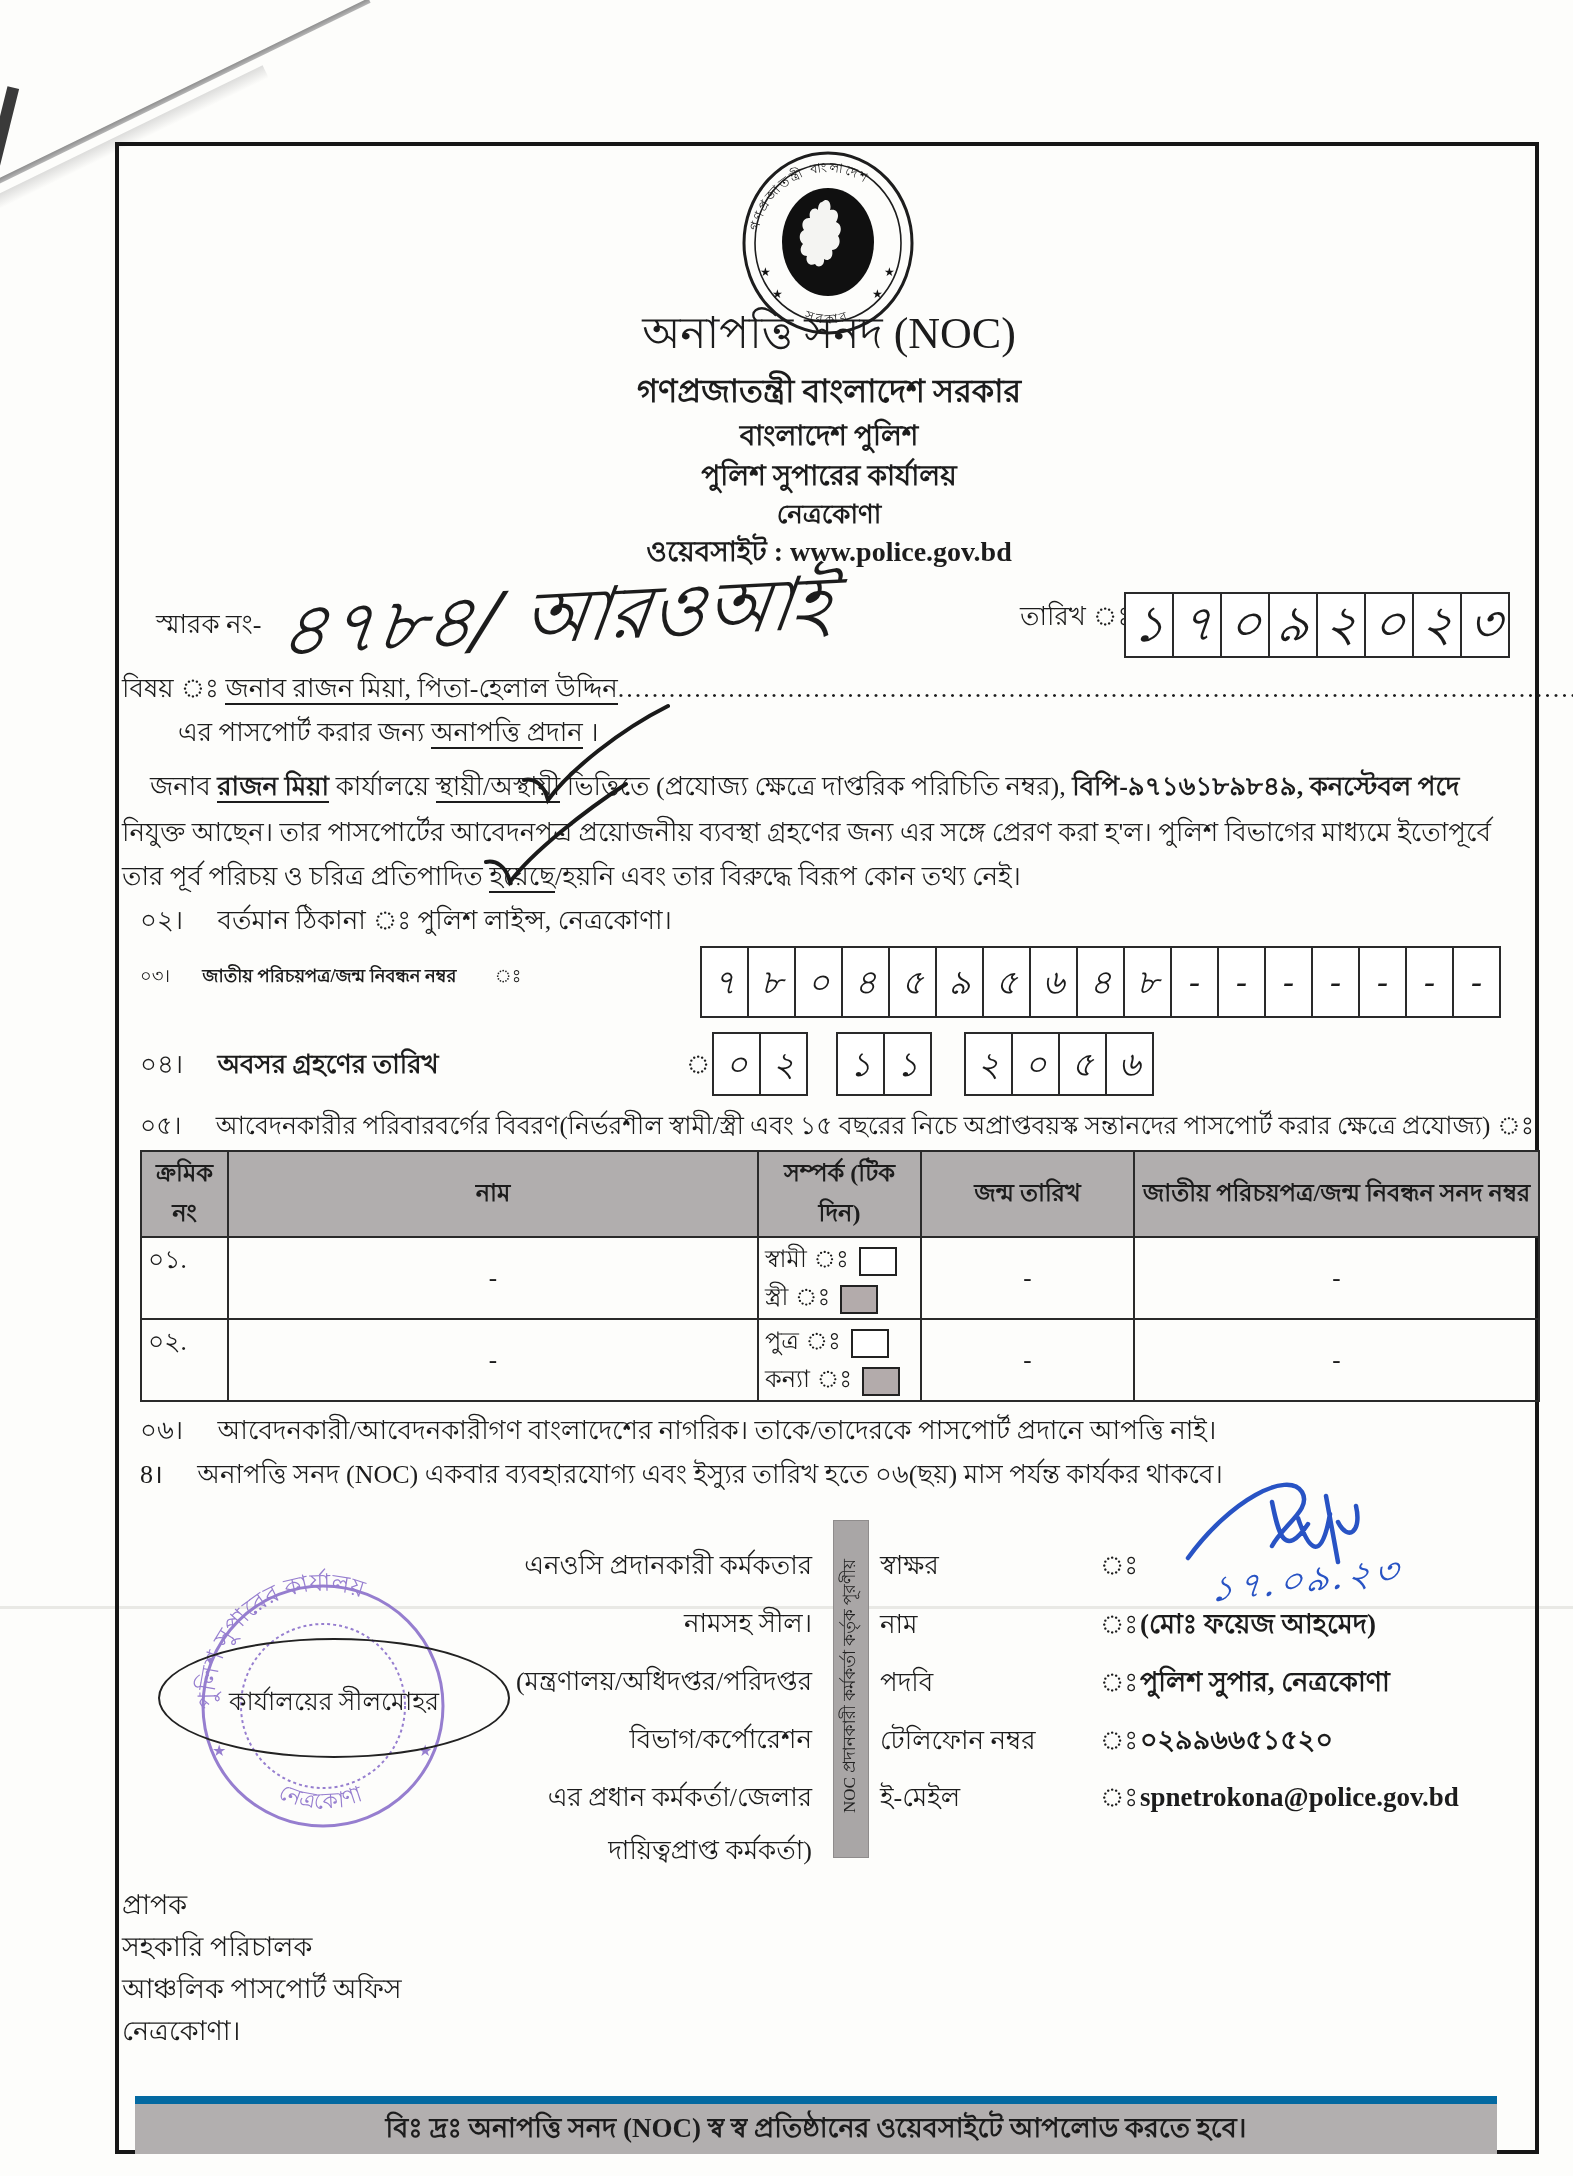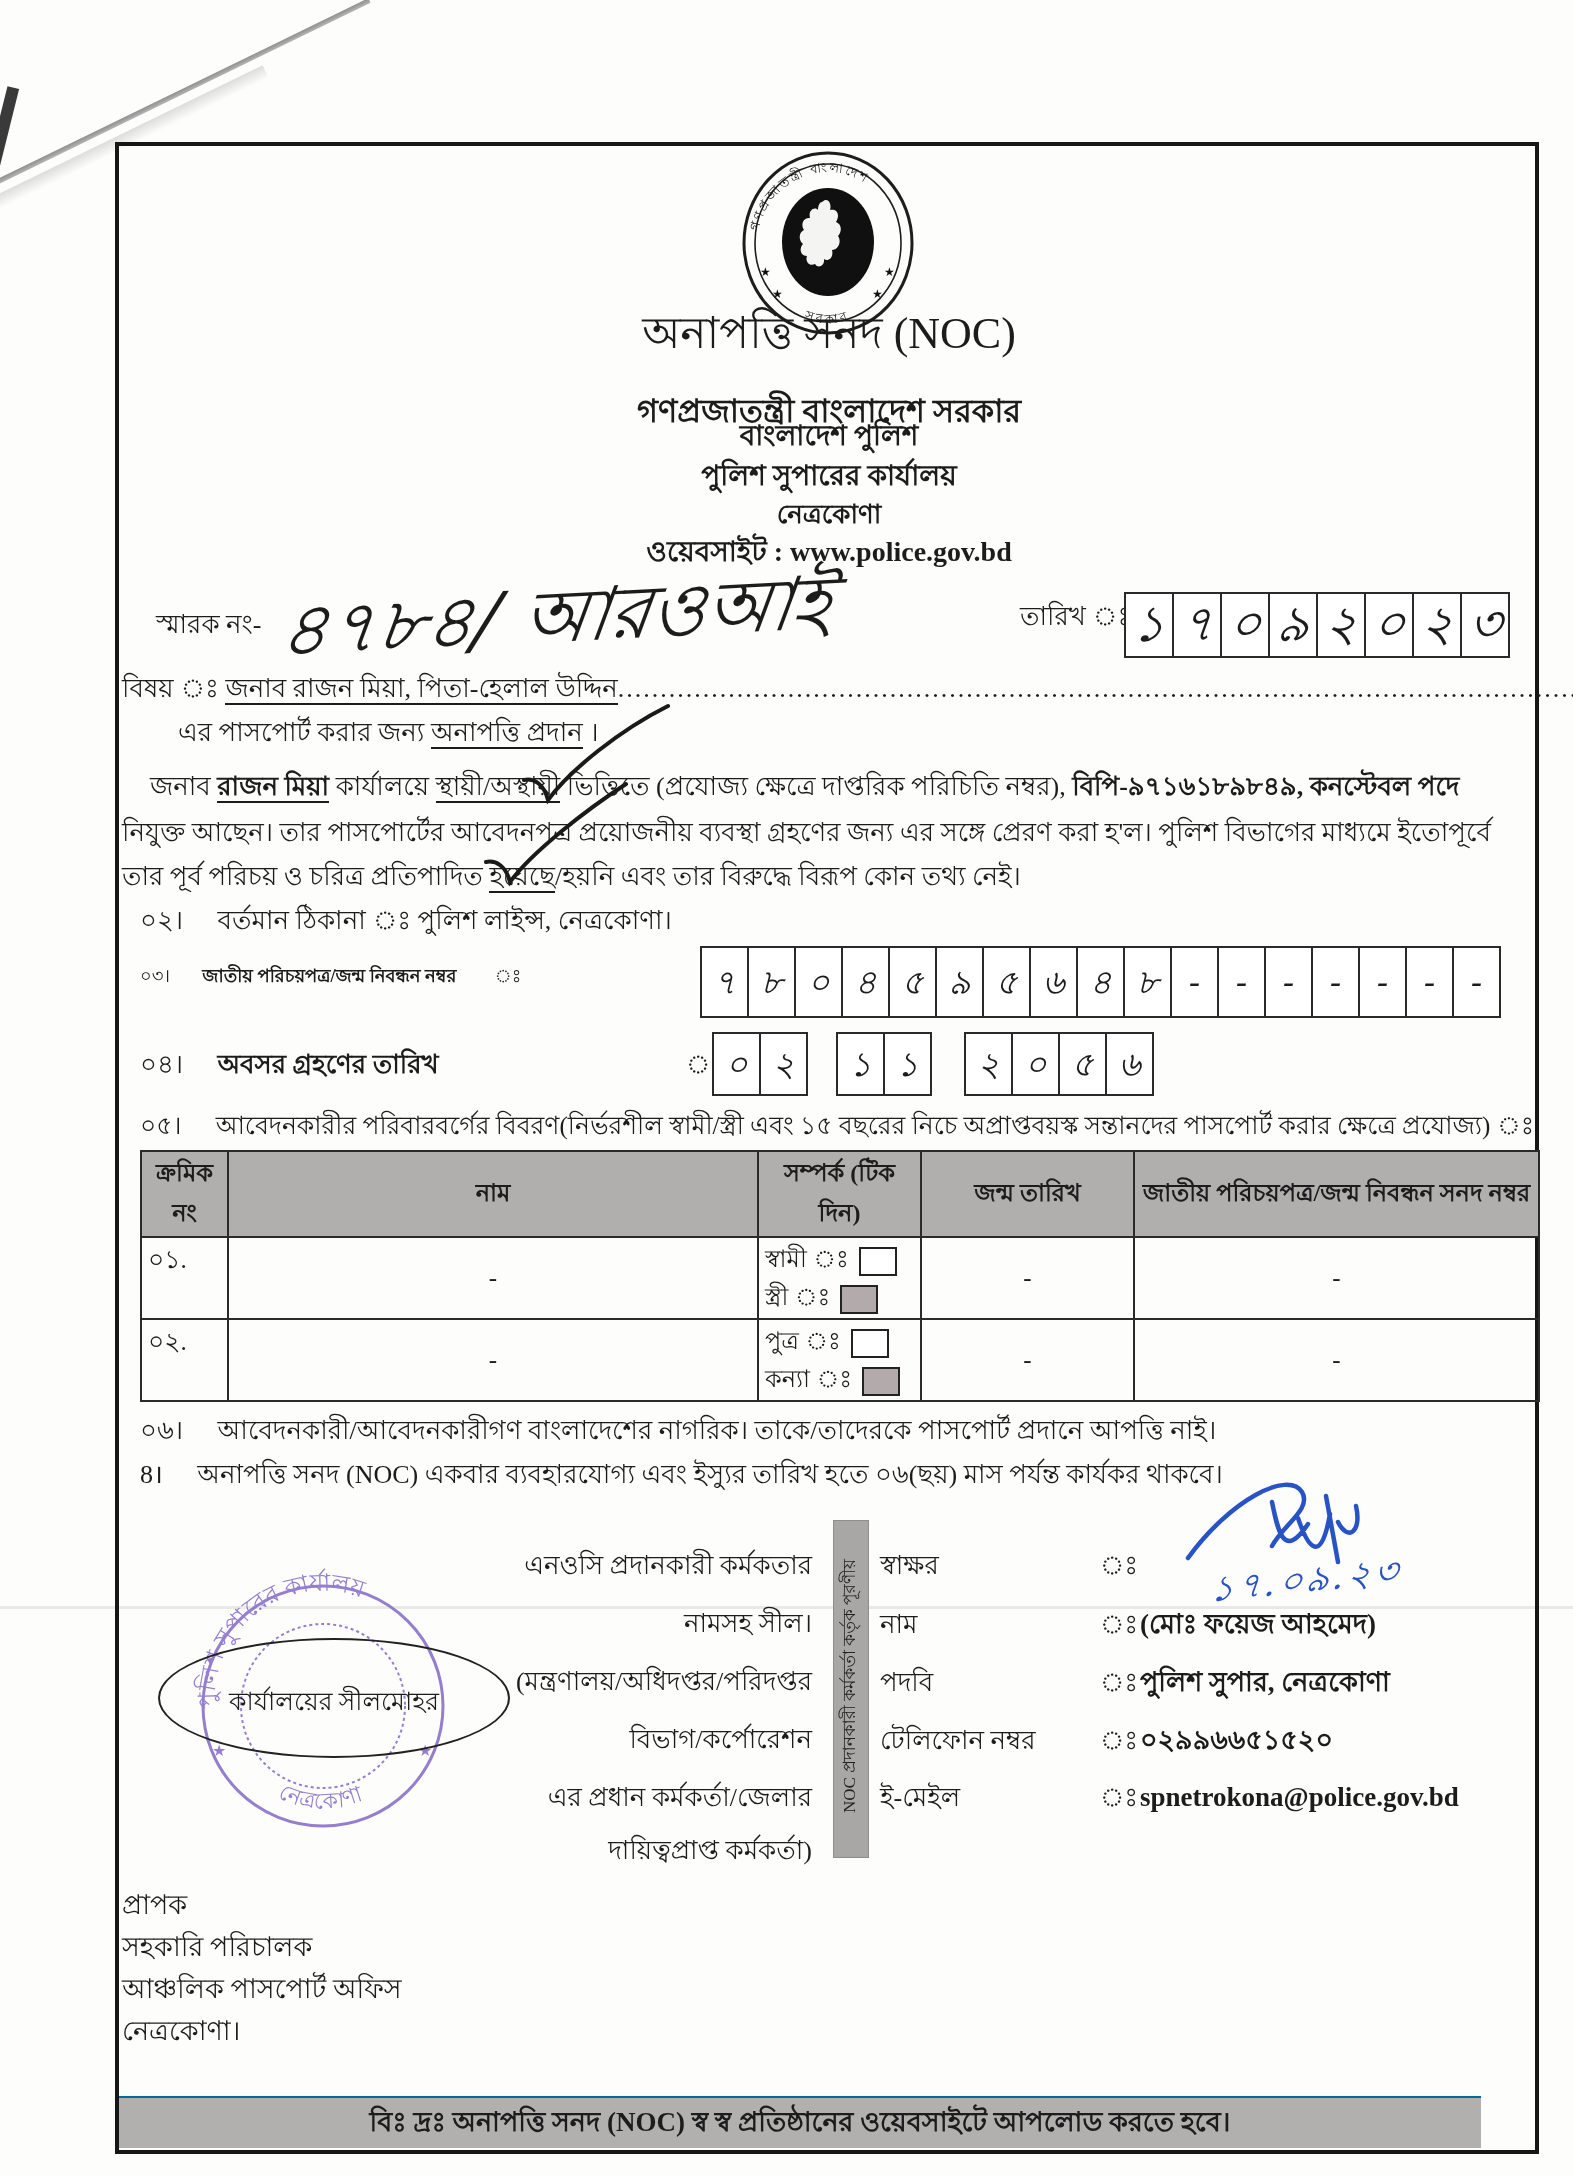--- a/index.html
+++ b/index.html
@@ -24,21 +24,21 @@
   .cb.gray{background:#b3abab;}
   .relline{text-align:left;font-size:24px;line-height:38px;white-space:nowrap;}
   .sigrow{position:absolute;left:880px;width:640px;height:40px;}
   .sigrow .lab{display:inline-block;width:220px;font-size:26px;}
   .sigrow .col{display:inline-block;width:40px;font-size:26px;}
   .sigrow .val{display:inline-block;font-size:27px;font-weight:bold;}
   .leftline{position:absolute;left:360px;width:452px;text-align:right;font-size:26px;white-space:nowrap;}
   .vbar{left:833px;top:1520px;width:34px;height:336px;background:#a9a6a6;border:1px solid #8f8c8c;}
   .vbar div{writing-mode:vertical-rl;transform:rotate(180deg);font-size:17px;line-height:32px;height:330px;text-align:center;color:#222;}
   .crease{background:linear-gradient(to bottom,#8f8f8f,#b5b5b5);}
-  .footerbar{left:119px;top:2096px;width:1362px;height:50px;background:#b2afaf;border-top:2px solid #0369a1;}
+  .footerbar{left:135px;top:2096px;width:1362px;height:50px;background:#b2afaf;border-top:8px solid #0369a1;}
   .footerbar div{font-size:27px;font-weight:bold;text-align:center;line-height:48px;}
   svg text{font-family:"Liberation Serif","DejaVu Serif",serif;}
 </style>
 </head>
 <body>
 
 <div class="page">
 
   <div class="abs crease" style="left:-8px;top:182px;width:420px;height:5px;transform:rotate(-26deg);transform-origin:left center;"></div>
   <div class="abs" style="left:-4px;top:196px;width:300px;height:14px;background:linear-gradient(to bottom,rgba(160,160,160,.35),rgba(255,255,255,0));transform:rotate(-26deg);transform-origin:left center;"></div>
@@ -62,21 +62,21 @@
         <textPath href="#arcBot" startOffset="22%">সরকার</textPath>
       </text>
       <text x="20" y="126" font-size="12" fill="#111">★</text>
       <text x="144" y="126" font-size="12" fill="#111">★</text>
       <text x="32" y="148" font-size="12" fill="#111">★</text>
       <text x="132" y="148" font-size="12" fill="#111">★</text>
     </svg>
   </div>
 
   <div class="abs c nw" style="left:414px;top:300px;width:830px;font-size:44px;">অনাপত্তি সনদ (NOC)</div>
-  <div class="abs c nw b" style="left:414px;top:366px;width:830px;font-size:32px;margin-top:20px;">গণপ্রজাতন্ত্রী বাংলাদেশ সরকার</div>
+  <div class="abs c nw b" style="left:414px;top:366px;width:830px;font-size:32px;">গণপ্রজাতন্ত্রী বাংলাদেশ সরকার</div>
   <div class="abs c nw b" style="left:414px;top:414px;width:830px;font-size:28px;">বাংলাদেশ পুলিশ</div>
   <div class="abs c nw b" style="left:414px;top:454px;width:830px;font-size:28px;">পুলিশ সুপারের কার্যালয়</div>
   <div class="abs c nw b" style="left:414px;top:494px;width:830px;font-size:26px;">নেত্রকোণা</div>
   <div class="abs c nw b" style="left:414px;top:530px;width:830px;font-size:28px;">ওয়েবসাইট : www.police.gov.bd</div>
 
   <div class="abs nw" style="left:148px;top:604px;font-size:26px;margin-left:8px;">স্মারক নং-</div>
   <div class="abs nw hand" style="left:282px;top:560px;font-size:74px;transform:skewX(-10deg) rotate(-3deg);">৪৭৮৪/ আরওআই</div>
   <div class="abs nw" style="left:1020px;top:596px;font-size:26px;">তারিখ ঃ</div>
   <div class="abs" style="left:1124px;top:592px;">
     <span class="box" style="width:50px;height:66px;"><span class="bigdigit">১</span></span><span class="box" style="width:50px;height:66px;margin-left:-2px;"><span class="bigdigit">৭</span></span><span class="box" style="width:50px;height:66px;margin-left:-2px;"><span class="bigdigit">০</span></span><span class="box" style="width:50px;height:66px;margin-left:-2px;"><span class="bigdigit">৯</span></span><span class="box" style="width:50px;height:66px;margin-left:-2px;"><span class="bigdigit">২</span></span><span class="box" style="width:50px;height:66px;margin-left:-2px;"><span class="bigdigit">০</span></span><span class="box" style="width:50px;height:66px;margin-left:-2px;"><span class="bigdigit">২</span></span><span class="box" style="width:50px;height:66px;margin-left:-2px;"><span class="bigdigit">৩</span></span>

